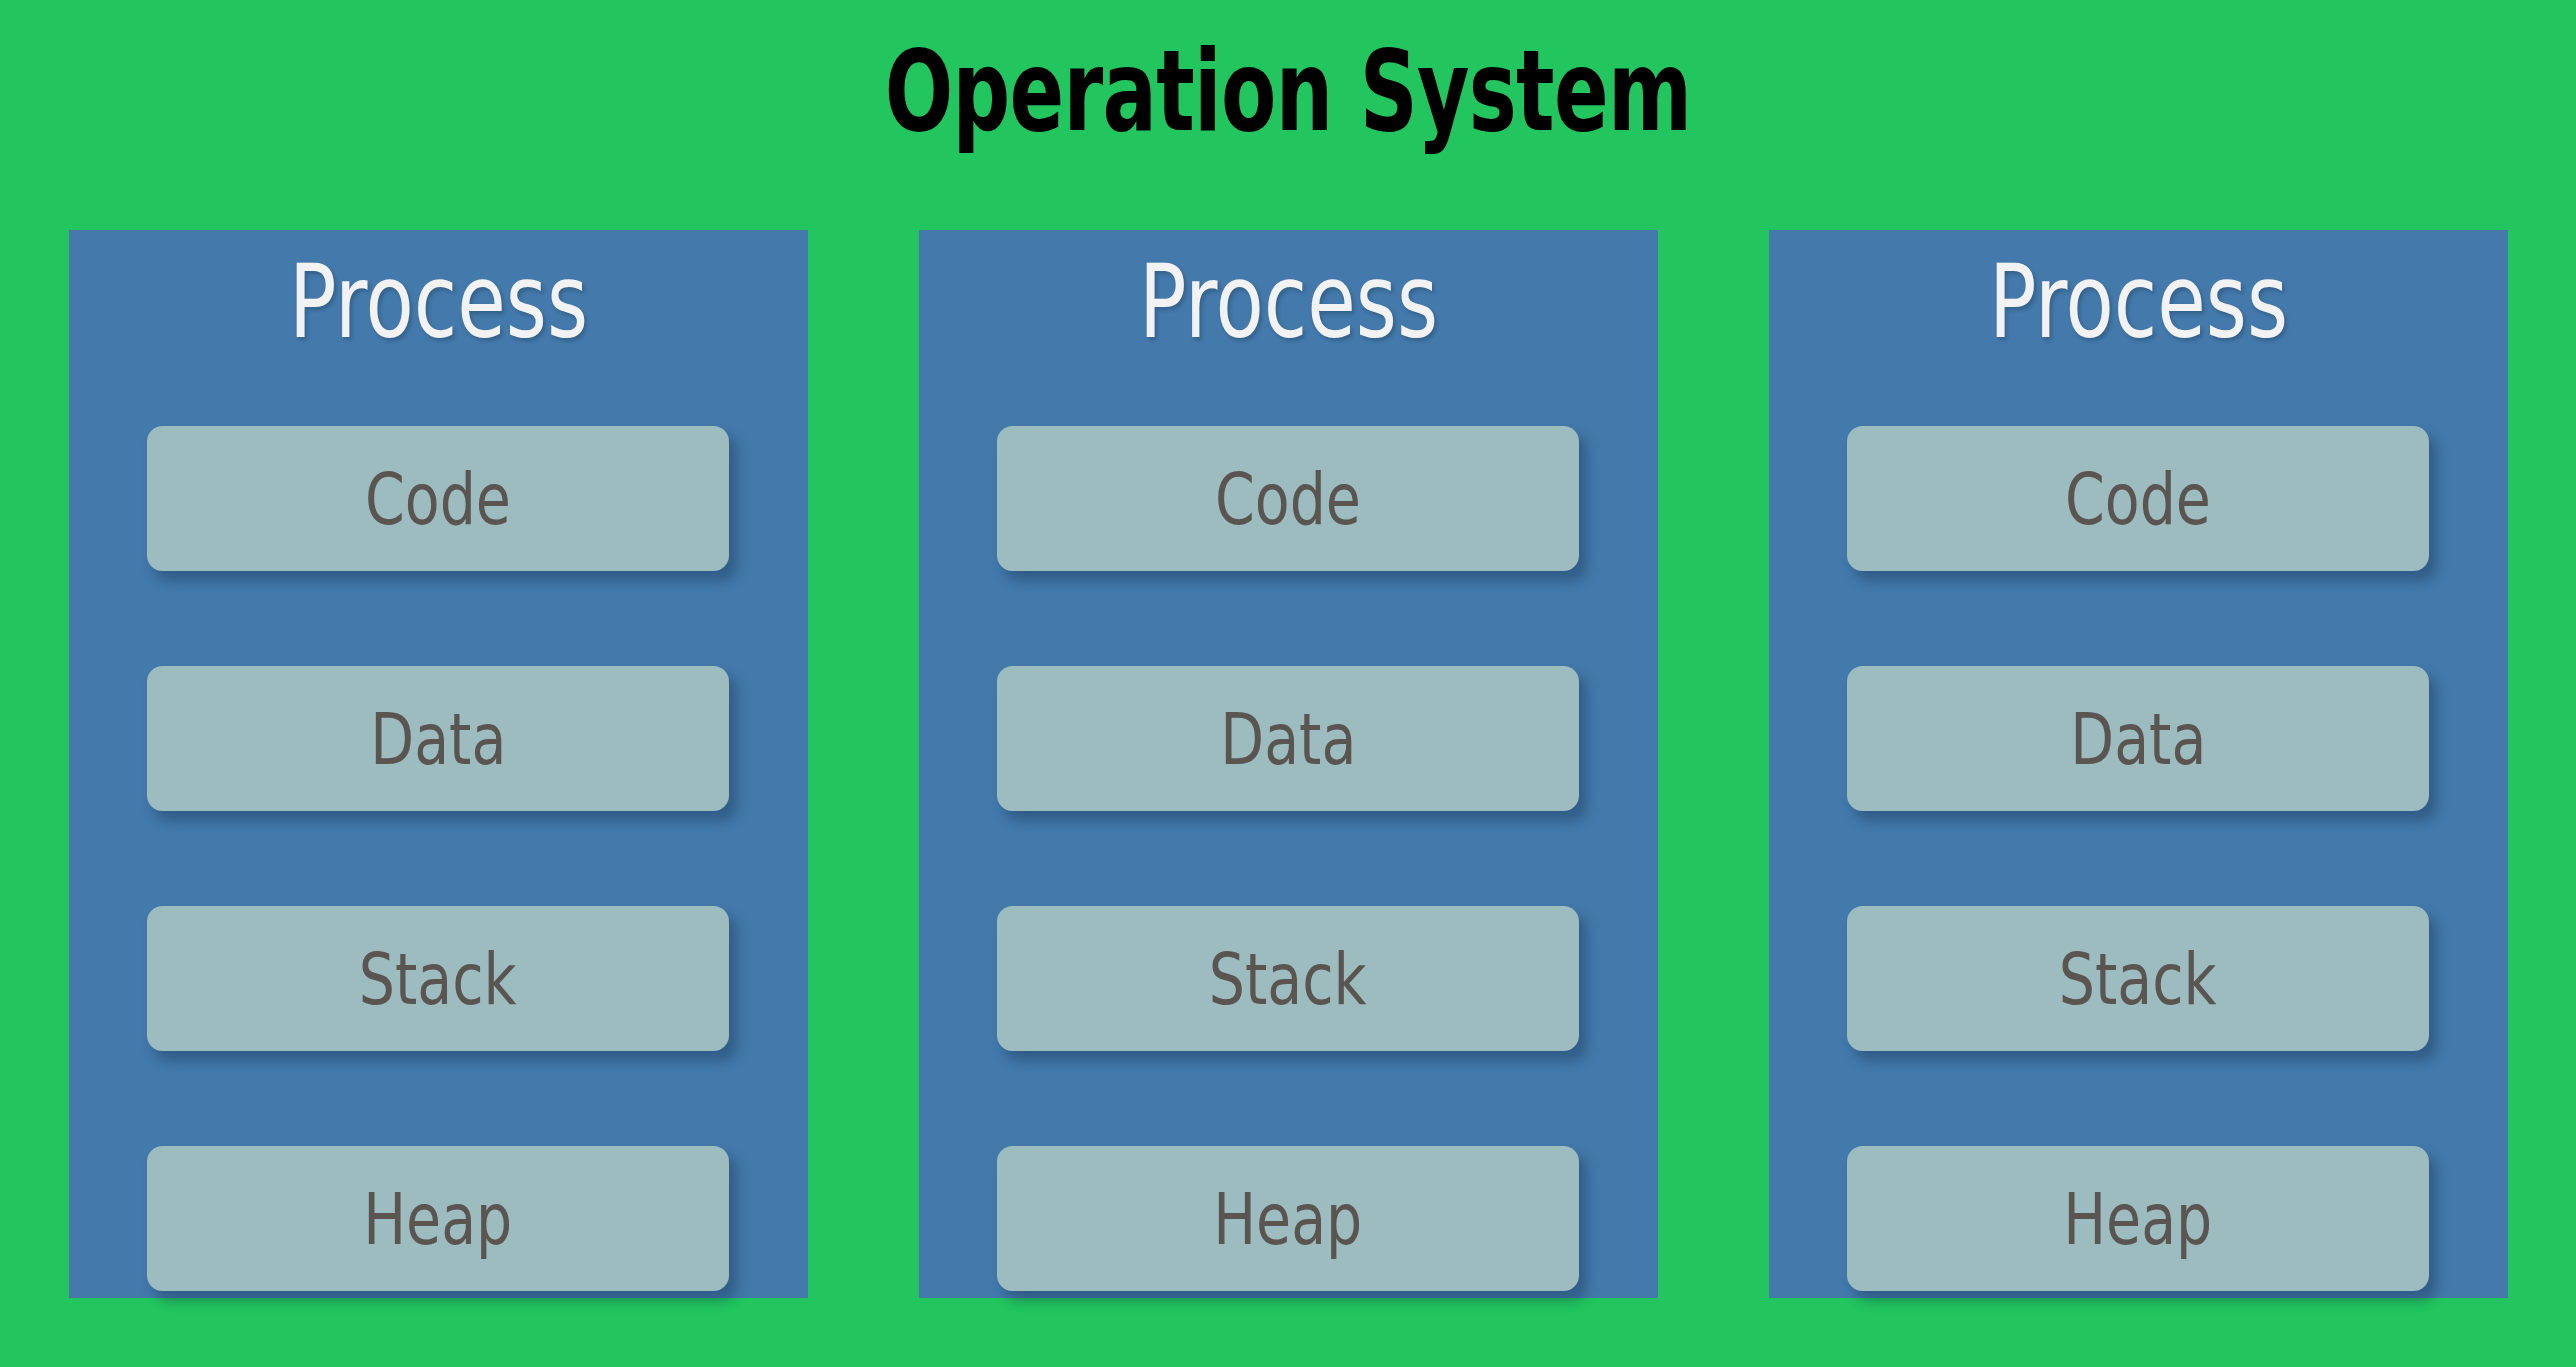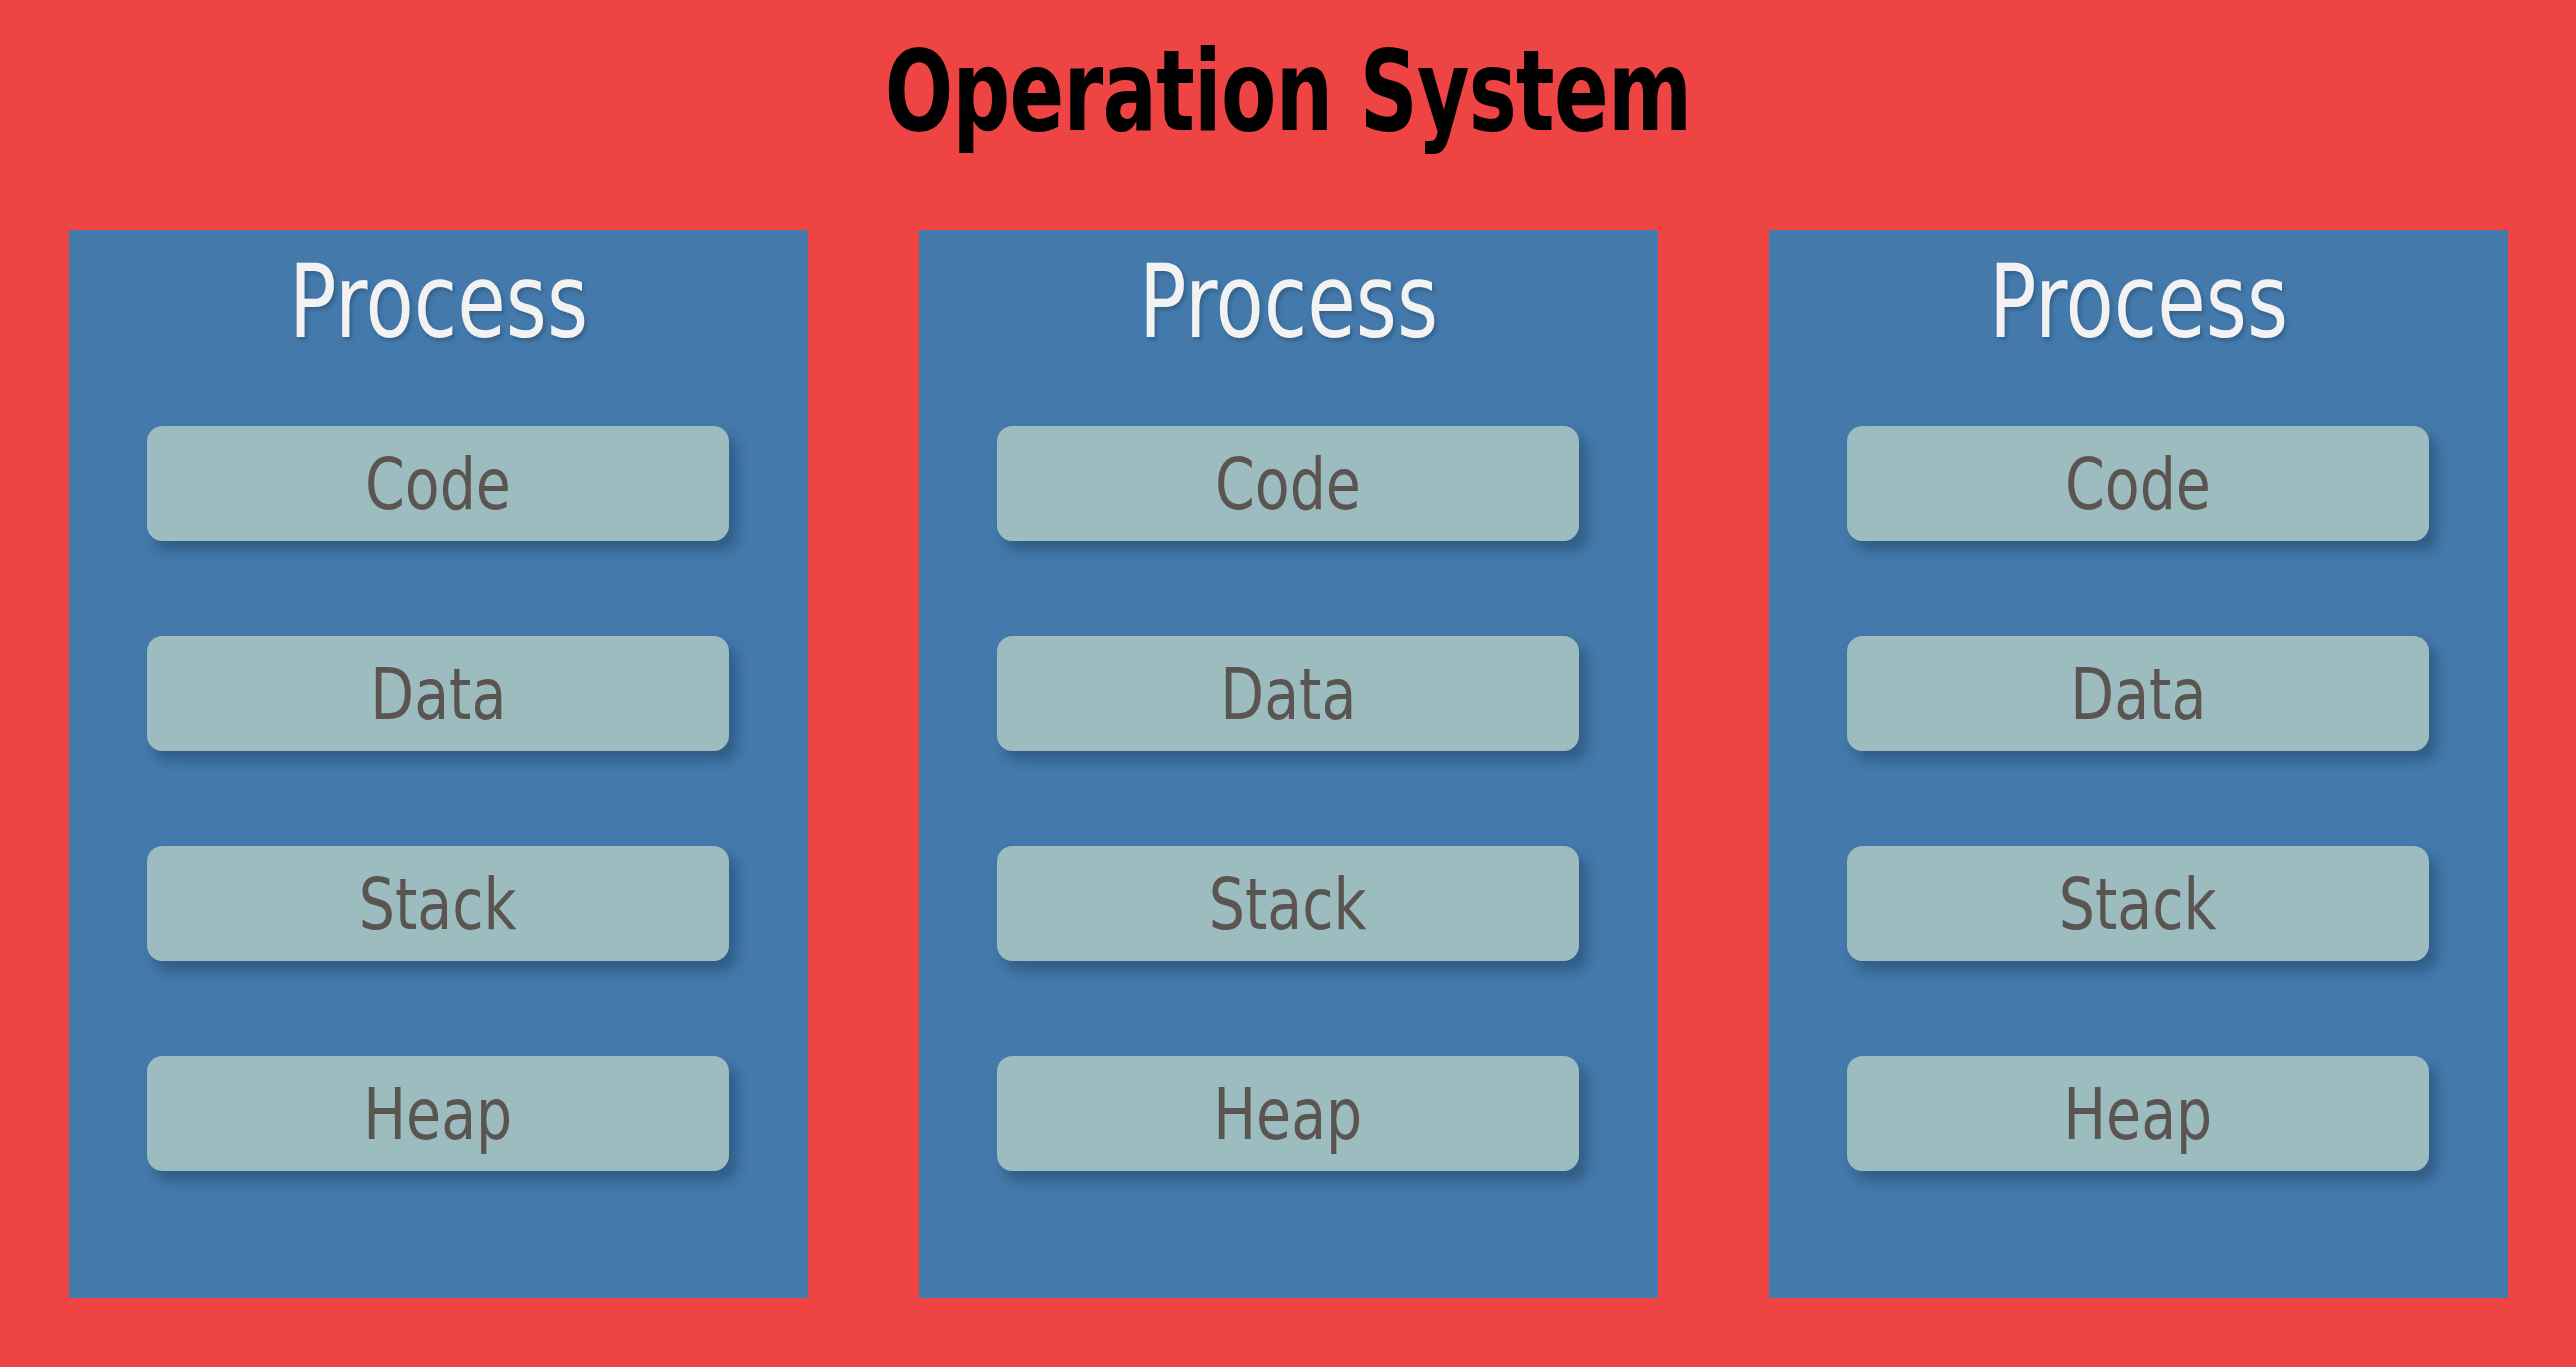--- a/index.html
+++ b/index.html
@@ -11,21 +11,21 @@
     width: 2576px;
     height: 1368px;
     overflow: hidden;
     font-family: "Liberation Sans", sans-serif;
   }
 
   #canvas {
     position: relative;
     width: 2576px;
     height: 1368px;
-    background: #ef4444;
+    background: #22c55e;
   }
 
   
   #os-title {
     position: absolute;
     left: 0;
     top: 31px;
     width: 2576px;
     text-align: center;
     font-family: "DejaVu Sans Condensed", "Liberation Sans Narrow", "Liberation Sans", sans-serif;
@@ -79,21 +79,21 @@
   .segment-list {
     position: absolute;
     left: 78px;
     top: 196px;
     width: 582px;
   }
 
   .segment-pill {
     position: relative;
     width: 582px;
-    height: 115px;
+    height: 145px;
     margin-bottom: 95px;
     background: #9cbcbf;
     border-radius: 15.5px;
     box-shadow: 7.8px 9.5px 12px rgba(16, 42, 66, 0.34);
     display: flex;
     align-items: center;
     justify-content: center;
     box-sizing: border-box;
     text-align: center;
   }

